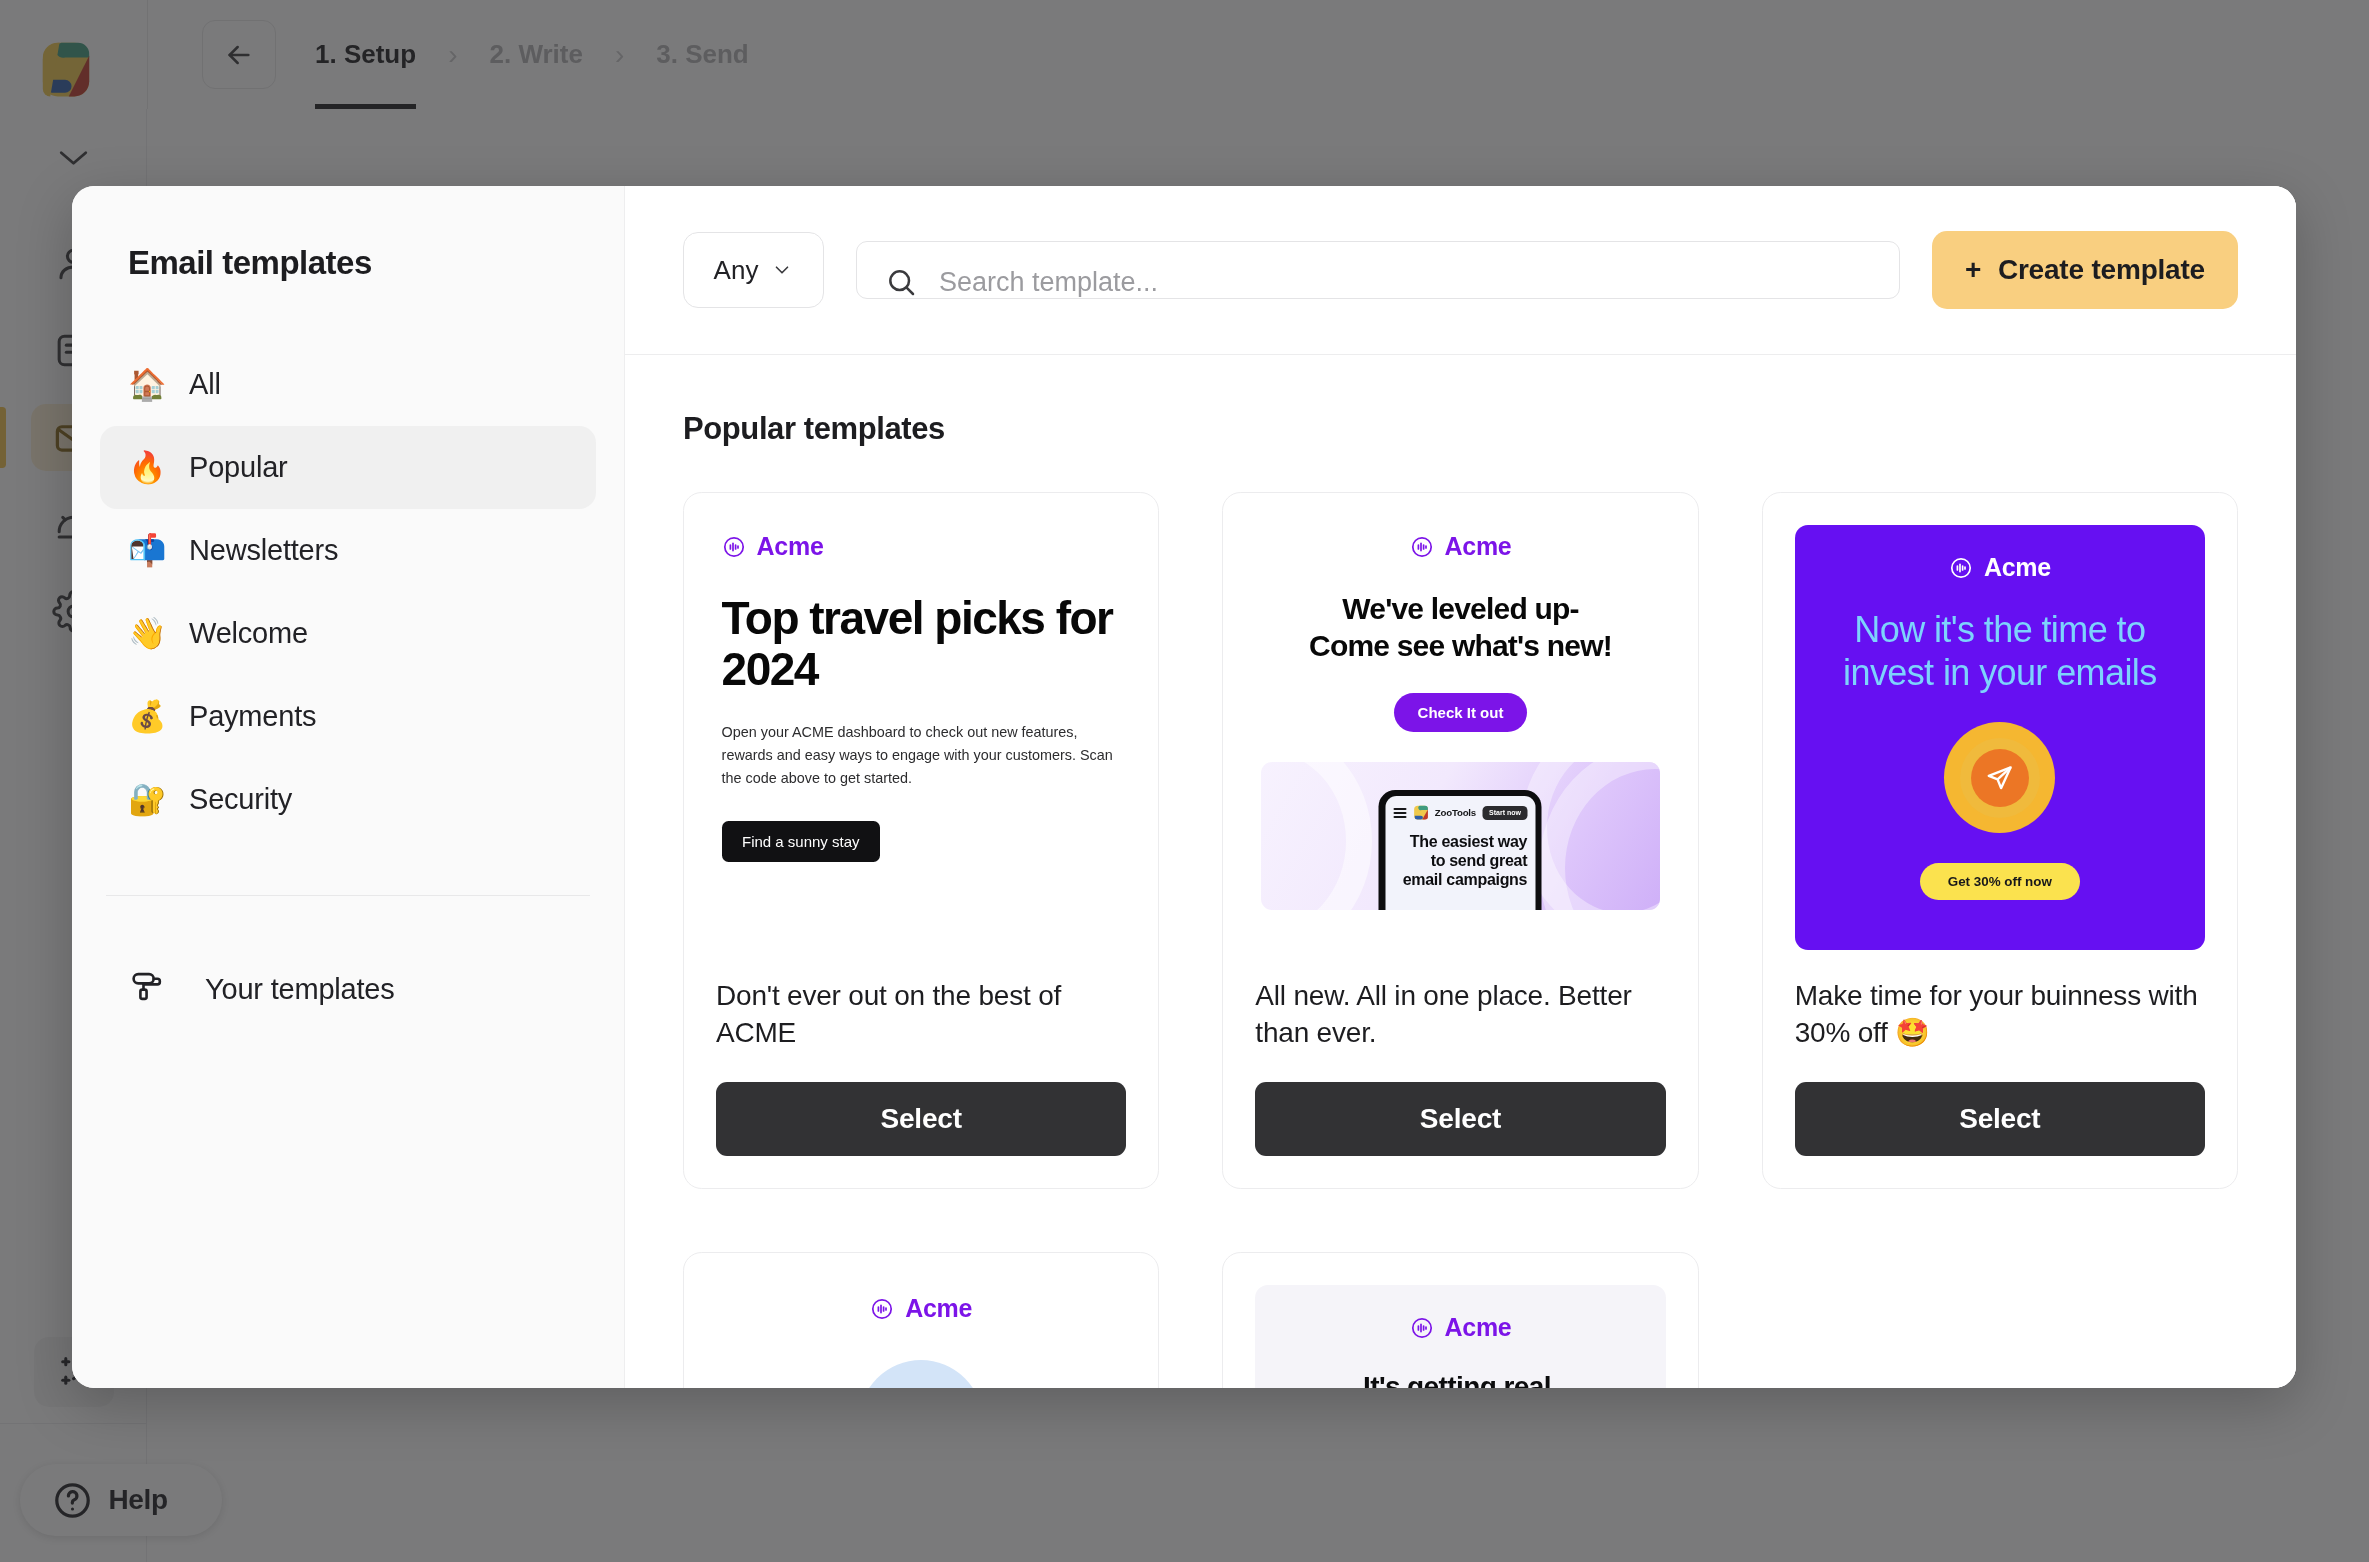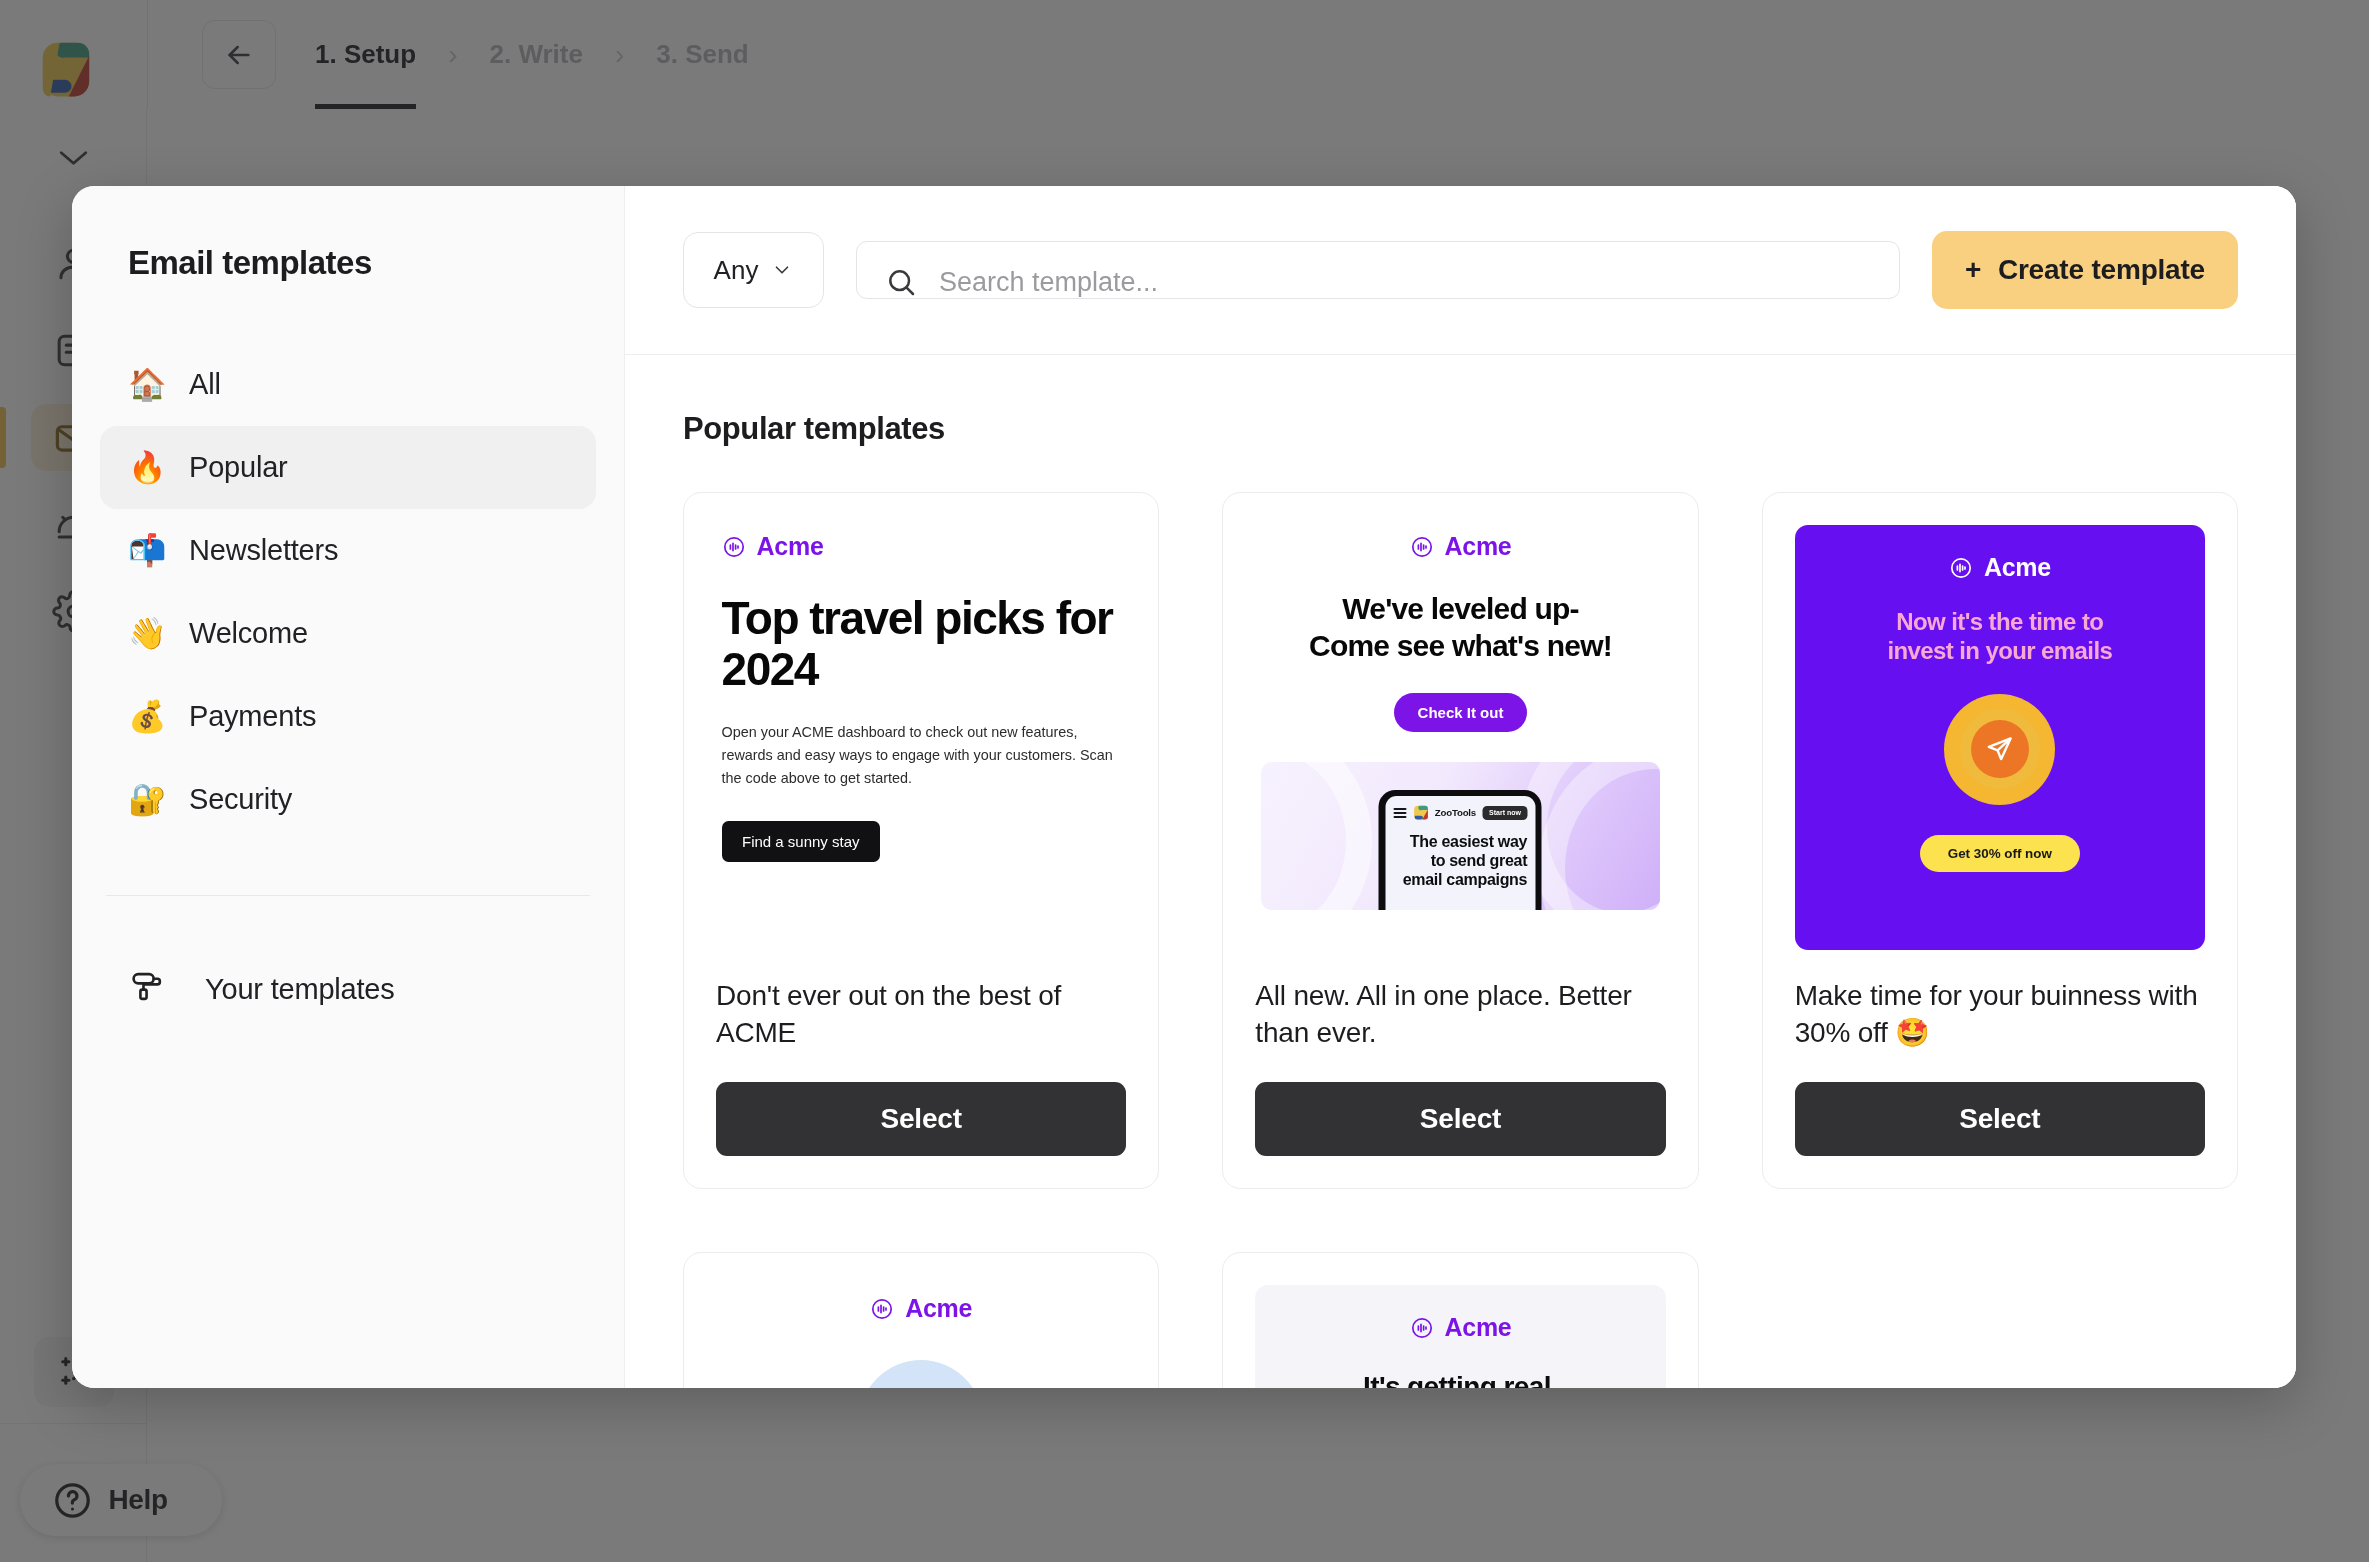--- a/index.html
+++ b/index.html
@@ -196,21 +196,21 @@
   .zt-logo { width: 15px; height: 15px; border-radius: 3.7px; position: relative; overflow: hidden; flex: 0 0 15px; }
   .zt-name { font-size: 9.7px; font-weight: 700; color: #17171a; letter-spacing: -0.2px; }
   .phone-cta { margin-left: auto; background: #2b2b2e; color: #fff; font-size: 7px;
     font-weight: 700; padding: 3.7px 6.5px; border-radius: 4.6px; white-space: nowrap; }
   .phone-h { font-size: 16px; font-weight: 700; color: #0d0d10; text-align: right;
     margin-top: 13px; line-height: 1.18; letter-spacing: -0.3px; }
 
   
   .p3 { background: #6610f2; border-radius: 13px; height: 100%; padding: 28px 20.4px 24px 20.4px;
     text-align: center; display: flex; flex-direction: column; align-items: center; }
-  .p3-h { font-size: 24px; font-weight: 700; color: #f9a8d4; line-height: 1.2;
+  .p3-h { font-size: 36px; font-weight: 400; color: #7dd3fc; line-height: 1.2;
     letter-spacing: -0.6px; margin-top: 26px; }
   .p3-medal { width: 111px; height: 111px; border-radius: 50%; background: #f5b731;
     display: flex; align-items: center; justify-content: center; margin-top: 28px; }
   .p3-medal-in { width: 80px; height: 80px; border-radius: 50%; background: #f0ba3c;
     display: flex; align-items: center; justify-content: center; }
   .p3-medal-core { width: 58px; height: 58px; border-radius: 50%; background: #ec7625;
     display: flex; align-items: center; justify-content: center; }
   .p3-btn { margin-top: 30px; background: #fbe24e; color: #18181a; font-size: 13.4px;
     font-weight: 700; padding: 11px 28px; border-radius: 26px; }
 

